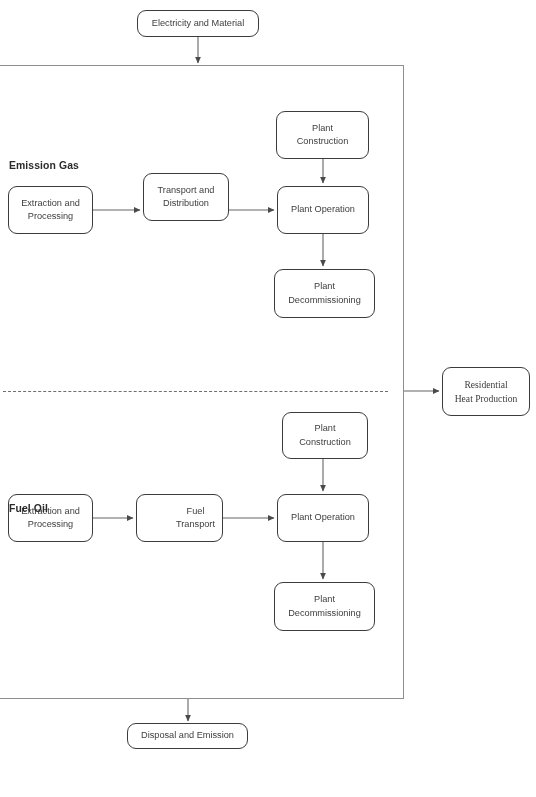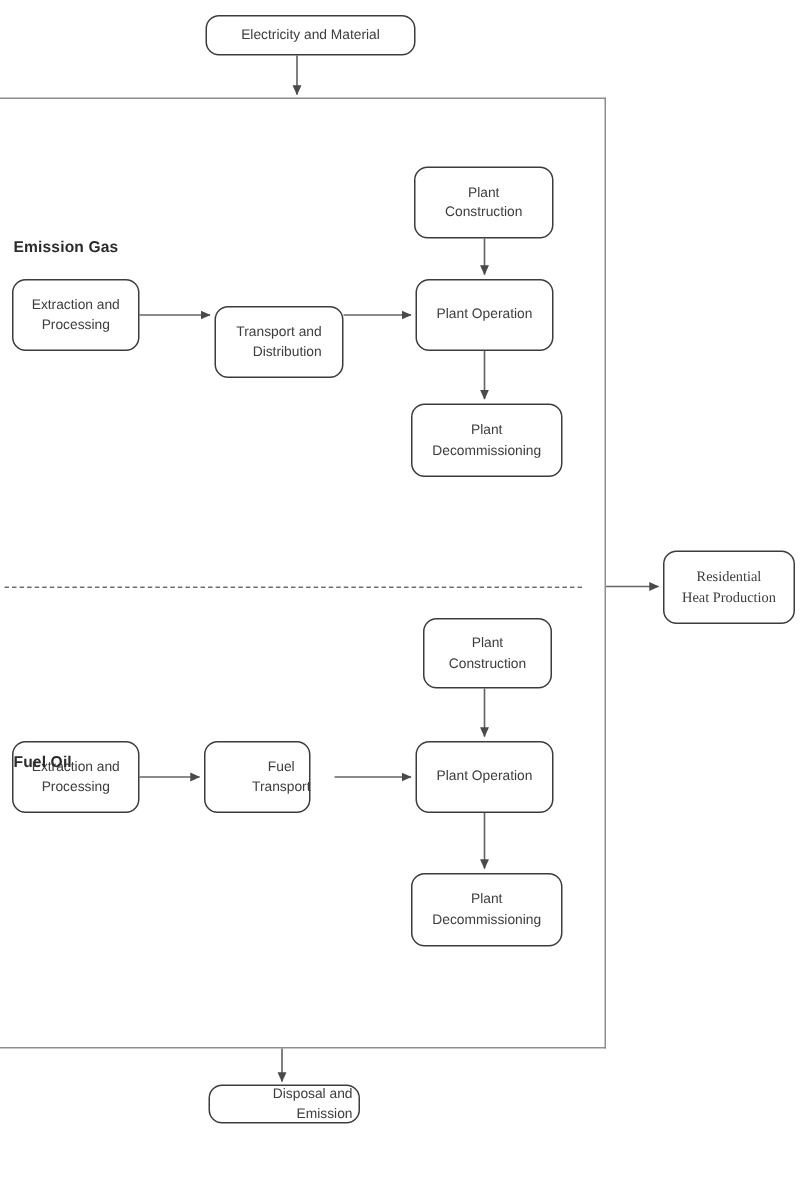--- a/index.html
+++ b/index.html
@@ -126,55 +126,55 @@
     <line x1="323" y1="459" x2="323" y2="491" marker-end="url(#ah)"></line>
     <line x1="323" y1="542" x2="323" y2="579" marker-end="url(#ah)"></line>
 
     <line x1="188" y1="699" x2="188" y2="721" marker-end="url(#ah)"></line>
   </svg>
 
   <div class="section-label" style="left: 9px; top: 160px;">Emission Gas</div>
   <div class="section-label" style="left: 9px; top: 460px; margin-top: 43px;">Fuel Oil</div>
 
   <div id="nodes">
-      <div class="node" style="left: 137px; top: 10px; width: 140px; height: 27px;">
+      <div class="node" style="left: 137px; top: 10px; width: 122px; height: 27px;">
         <span>Electricity and Material</span>
       </div>
       <div class="node" style="left: 276px; top: 111px; width: 93px; height: 48px;">
         <span>Plant<br>Construction</span>
       </div>
       <div class="node" style="left: 8px; top: 186px; width: 85px; height: 48px;">
         <span>Extraction and<br>Processing</span>
       </div>
-      <div class="node" style="left: 143px; top: 204px; width: 86px; height: 48px; text-align: right;">
+      <div class="node" style="left: 143px; top: 173px; width: 86px; height: 48px;">
         <span>Transport and<br>Distribution</span>
       </div>
       <div class="node" style="left: 277px; top: 186px; width: 92px; height: 48px;">
         <span>Plant Operation</span>
       </div>
       <div class="node" style="left: 274px; top: 269px; width: 101px; height: 49px;">
         <span>Plant<br>Decommissioning</span>
       </div>
       <div class="node serif" style="left: 442px; top: 367px; width: 88px; height: 49px;">
         <span>Residential<br>Heat Production</span>
       </div>
       <div class="node" style="left: 282px; top: 412px; width: 86px; height: 47px;">
         <span>Plant<br>Construction</span>
       </div>
       <div class="node" style="left: 8px; top: 494px; width: 85px; height: 48px;">
         <span>Extraction and<br>Processing</span>
       </div>
-      <div class="node" style="left: 136px; top: 494px; width: 71px; height: 48px; padding-left: 36px;">
+      <div class="node" style="left: 136px; top: 494px; width: 87px; height: 48px; padding-left: 36px;">
         <span>Fuel Transport</span>
       </div>
       <div class="node" style="left: 277px; top: 494px; width: 92px; height: 48px;">
         <span>Plant Operation</span>
       </div>
       <div class="node" style="left: 274px; top: 582px; width: 101px; height: 49px;">
         <span>Plant<br>Decommissioning</span>
       </div>
-      <div class="node" style="left: 139px; top: 723px; width: 101px; height: 26px; text-align: right;">
+      <div class="node" style="left: 127px; top: 723px; width: 121px; height: 26px;">
         <span>Disposal and Emission</span>
       </div>
     </div>
 
 
 </div>
 
 </body></html>

